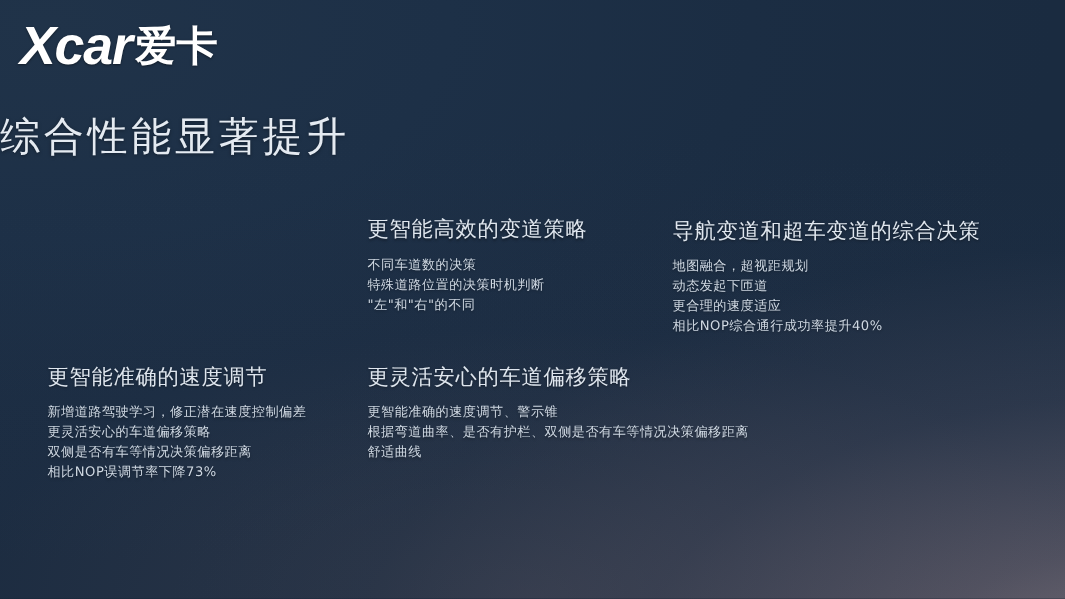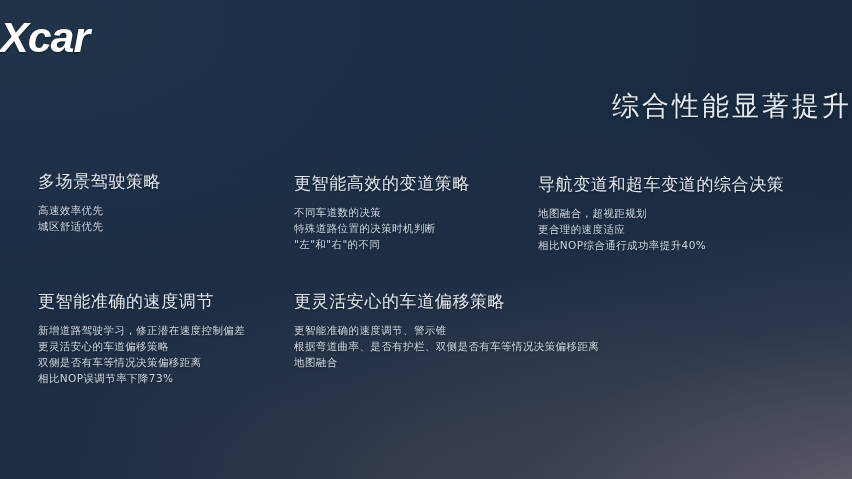--- a/index.html
+++ b/index.html
@@ -23,21 +23,21 @@
     position: absolute;
     inset: 0;
     pointer-events: none;
     background:
       radial-gradient(140% 120% at 50% 100%, rgba(124,104,108,0.22) 0%, rgba(60,60,80,0.06) 38%, rgba(0,0,0,0) 66%);
   }
 
   
   .logo {
     position: absolute;
-    left: 0;
+    left: 16px;
     top: 16px;
     display: flex;
     align-items: center;
     z-index: 5;
   }
   .logo-x {
     font-size: 43px;
     line-height: 1;
     font-weight: bold;
     font-style: italic;
@@ -56,22 +56,22 @@
     font-family: "DejaVu Sans", "Liberation Sans", sans-serif;
     text-shadow: 0 1px 2px rgba(0,0,0,0.45);
   }
 
   
   .slide-title {
     position: absolute;
     left: 0;
     right: 0;
     top: 88px;
-    text-align: right;
-    font-size: 27px;
+    text-align: left;
+    font-size: 32px;
     letter-spacing: 3px;
     color: #e4eaf1;
     font-family: "DejaVu Sans", "Liberation Sans", sans-serif;
     text-shadow: 0 1px 3px rgba(0,0,0,0.4);
     z-index: 4;
   }
 
   
   .block { position: absolute; z-index: 4; }
   .block-heading {
@@ -100,62 +100,57 @@
   #block-speed    { left: 38px;  top: 290px; }
   #block-offset   { left: 294px; top: 290px; }
 </style>
 </head>
 <body>
 
 <div id="slide">
 
   <div class="logo">
     <span class="logo-x">Xcar</span>
+    <span class="logo-cn">爱卡</span>
   </div>
 
   <div class="slide-title">综合性能显著提升</div>
 
-  <div class="block" id="block-driving">
-    <div class="block-heading">多场景驾驶策略</div>
-    <ul class="block-list">
-      <li>高速效率优先</li>
-      <li>城区舒适优先</li>
-    </ul>
-  </div>
 
   <div class="block" id="block-lane">
     <div class="block-heading">更智能高效的变道策略</div>
     <ul class="block-list">
       <li>不同车道数的决策</li>
       <li>特殊道路位置的决策时机判断</li>
       <li>"左"和"右"的不同</li>
     </ul>
   </div>
 
   <div class="block" id="block-road">
     <div class="block-heading">导航变道和超车变道的综合决策</div>
     <ul class="block-list">
       <li>地图融合，超视距规划</li>
+      <li>动态发起下匝道</li>
       <li>更合理的速度适应</li>
       <li>相比NOP综合通行成功率提升40%</li>
     </ul>
   </div>
 
   <div class="block" id="block-speed">
     <div class="block-heading">更智能准确的速度调节</div>
     <ul class="block-list">
       <li>新增道路驾驶学习，修正潜在速度控制偏差</li>
       <li>更灵活安心的车道偏移策略</li>
       <li>双侧是否有车等情况决策偏移距离</li>
       <li>相比NOP误调节率下降73%</li>
     </ul>
   </div>
 
   <div class="block" id="block-offset">
     <div class="block-heading">更灵活安心的车道偏移策略</div>
     <ul class="block-list">
       <li>更智能准确的速度调节、警示锥</li>
       <li>根据弯道曲率、是否有护栏、双侧是否有车等情况决策偏移距离</li>
-      <li>地图融合</li>
+      <li>舒适曲线</li>
     </ul>
   </div>
 
 </div>
 
 </body></html>

